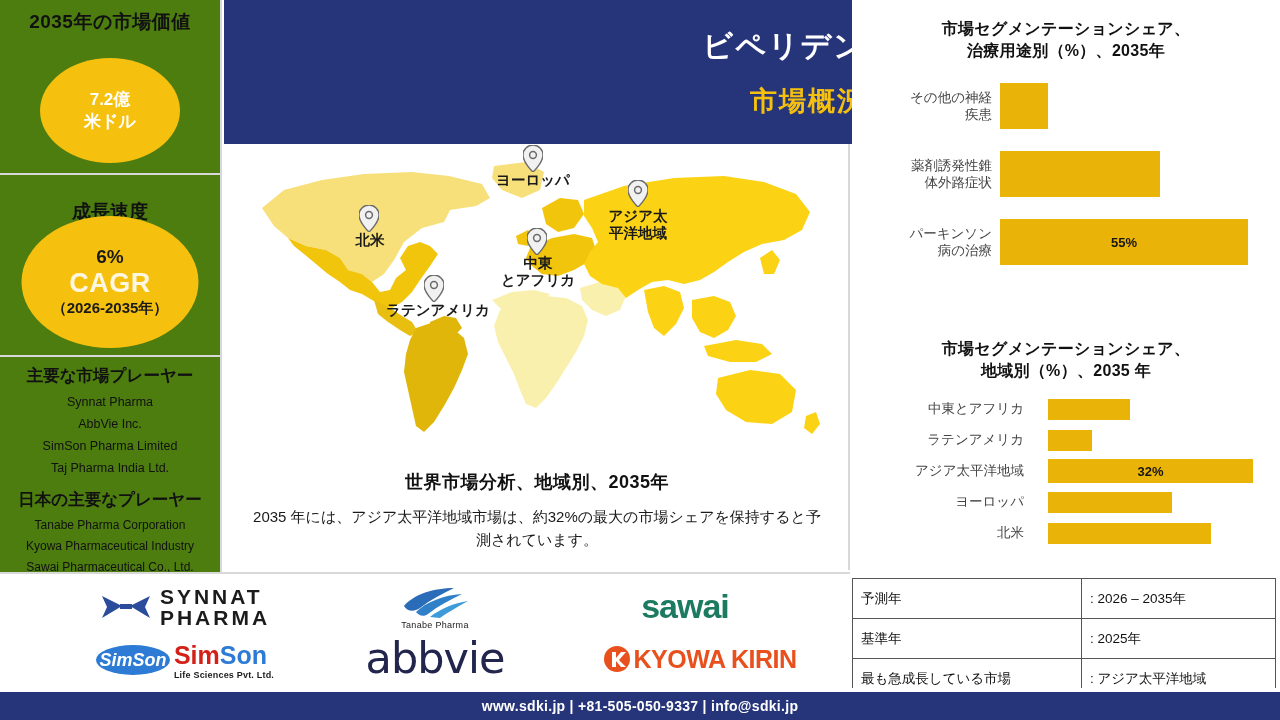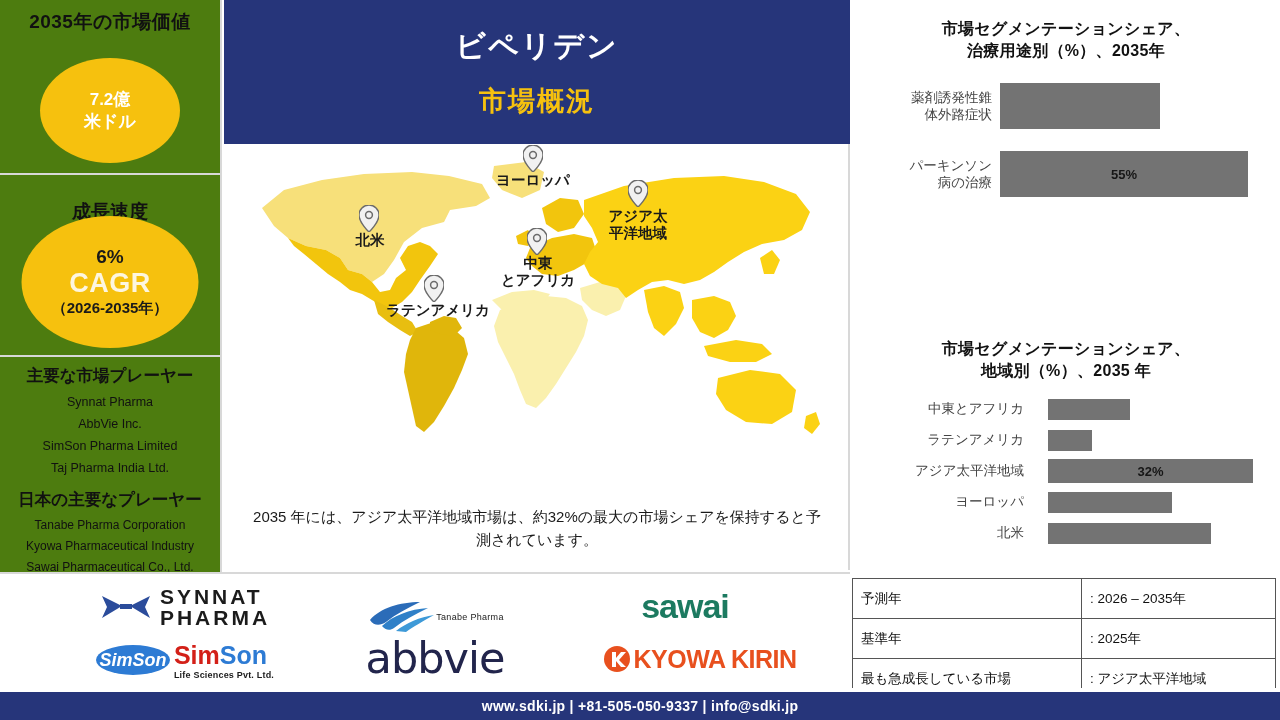--- a/index.html
+++ b/index.html
@@ -51,21 +51,21 @@
 
   
   .center-col{
     position:absolute;left:224px;top:0;width:626px;height:570px;
     background:#fff;box-sizing:border-box;
     border-right:2px solid #d8d8d8;
   }
   .hdr{
     position:absolute;left:0;top:0;width:626px;height:144px;
     background:#26357A;
-    display:flex;flex-direction:column;align-items:center;justify-content:center;
+    display:flex;flex-direction:column;align-items:flex-end;justify-content:center;padding-left:16px;
   }
   .hdr .t1{color:#ffffff;font-size:30px;font-weight:bold;letter-spacing:2px;margin-bottom:16px;}
   .hdr .t2{color:#F6C10E;font-size:27px;font-weight:bold;letter-spacing:2px;}
 
   .mapwrap{position:absolute;left:0;top:150px;width:626px;height:310px;}
   .mapwrap svg{position:absolute;left:20px;top:0;}
   .pin{position:absolute;width:20px;height:27px;}
   .maplabel{
     position:absolute;font-size:14.5px;font-weight:bold;color:#1a1a1a;
     text-align:center;line-height:1.2;white-space:pre-line;
@@ -87,21 +87,21 @@
   .chart-title{
     text-align:center;font-size:16px;font-weight:bold;color:#111;
     line-height:1.38;letter-spacing:.3px;
   }
   .hbar-row{display:flex;align-items:center;}
   .hbar-label{
     font-size:13.5px;color:#444;text-align:right;line-height:1.3;
     white-space:pre-line;
   }
   .hbar{
-    background:#737373;position:relative;display:flex;align-items:center;justify-content:center;
+    background:#eab308;position:relative;display:flex;align-items:center;justify-content:center;
   }
   .hbar .dl{font-size:13px;font-weight:bold;color:#161616;}
 
   
   #chart-thera{position:absolute;left:0;top:18px;width:428px;}
   #chart-thera .chart-title{margin-bottom:16px;}
   #chart-thera .hbar-row{height:56px;margin-bottom:12px;}
   #chart-thera .hbar-label{width:140px;padding-right:8px;}
 
   
@@ -251,29 +251,37 @@
 
       <div class="maplabel" style="left:110px;top:82px;width:72px;">北米</div>
       <div class="maplabel" style="left:249px;top:22px;width:120px;">ヨーロッパ</div>
       <div class="maplabel" style="left:365px;top:58px;width:98px;">アジア太
 平洋地域</div>
       <div class="maplabel" style="left:256px;top:105px;width:116px;">中東
 とアフリカ</div>
       <div class="maplabel" style="left:134px;top:152px;width:160px;">ラテンアメリカ</div>
     </div>
 
+    <div class="glob-title">世界市場分析、地域別、2035年</div>
     <div class="glob-body">2035 年には、アジア太平洋地域市場は、約32%の最大の市場シェアを保持すると予測されています。</div>
   </div>
 
   <div class="right-col">
 
     <div id="chart-thera">
       <div class="chart-title" style="white-space:pre-line;">市場セグメンテーションシェア、
 治療用途別（%）、2035年</div>
 
+      <div class="hbar-row">
+        <div class="hbar-label">その他の神経
+疾患</div>
+        <div class="hbar" style="width:48px;height:46px;">
+          <span class="dl"></span>
+        </div>
+      </div>
 
       <div class="hbar-row">
         <div class="hbar-label">薬剤誘発性錐
 体外路症状</div>
         <div class="hbar" style="width:160px;height:46px;">
           <span class="dl"></span>
         </div>
       </div>
 
       <div class="hbar-row">
@@ -333,21 +341,21 @@
         <path d="M2,4 L22,14 L2,26 L7,15 Z" fill="#2B4C9B"></path>
         <path d="M50,4 L30,14 L50,26 L45,15 Z" fill="#2B4C9B"></path>
         <path d="M20,12 L32,12 L32,17 L20,17 Z" fill="#2B4C9B"></path>
       </svg>
       <div style="text-align:left;">
         <div class="lg-synnat">SYNNAT</div>
         <div class="lg-synnat sub">PHARMA</div>
       </div>
     </div>
 
-    <div class="logo-cell" style="left:360px;top:16px;width:150px;height:52px;flex-direction:row;">
+    <div class="logo-cell" style="left:360px;top:8px;width:150px;height:52px;flex-direction:column;">
       <svg width="70" height="32" viewBox="0 0 70 32">
         <path d="M4,20 C14,8 34,2 54,2 C42,8 30,14 20,22 C14,26 8,26 4,20 Z" fill="#2B6CB8"></path>
         <path d="M16,26 C26,16 44,9 62,8 C50,14 38,20 28,28 C24,31 19,30 16,26 Z" fill="#2F80C8"></path>
         <path d="M30,31 C40,23 54,17 68,15 C57,21 47,27 40,32 Z" fill="#3E9AD8"></path>
       </svg>
       <div class="lg-tanabe" style="margin-top:2px;">Tanabe Pharma</div>
     </div>
 
     <div class="logo-cell" style="left:570px;top:6px;width:230px;height:52px;">
       <div class="lg-sawai">sawai</div>

